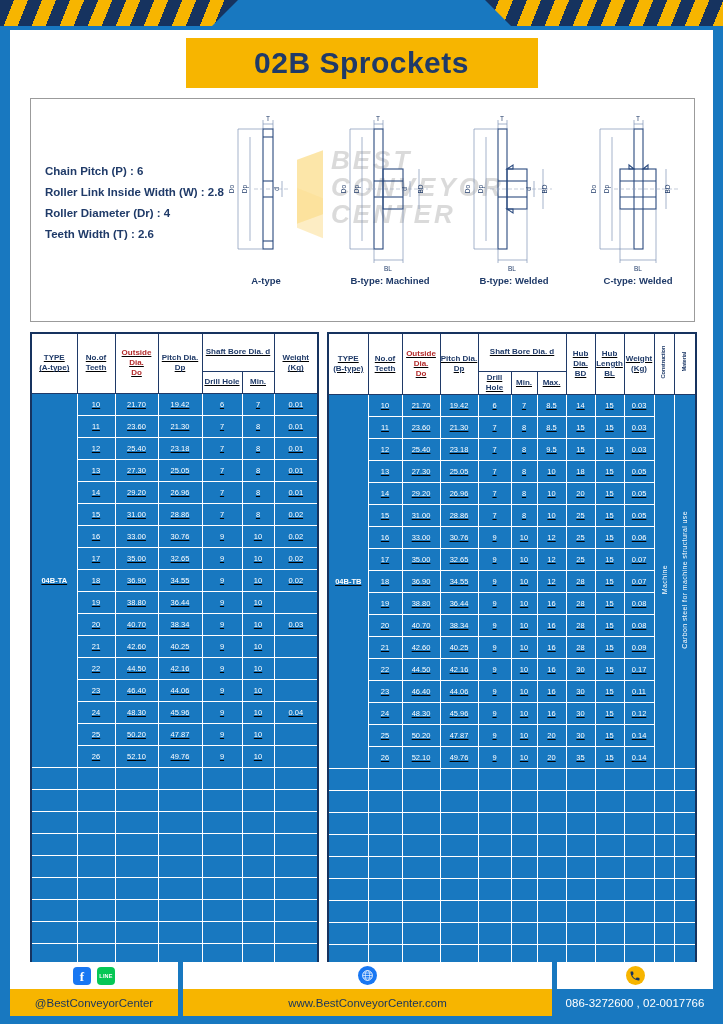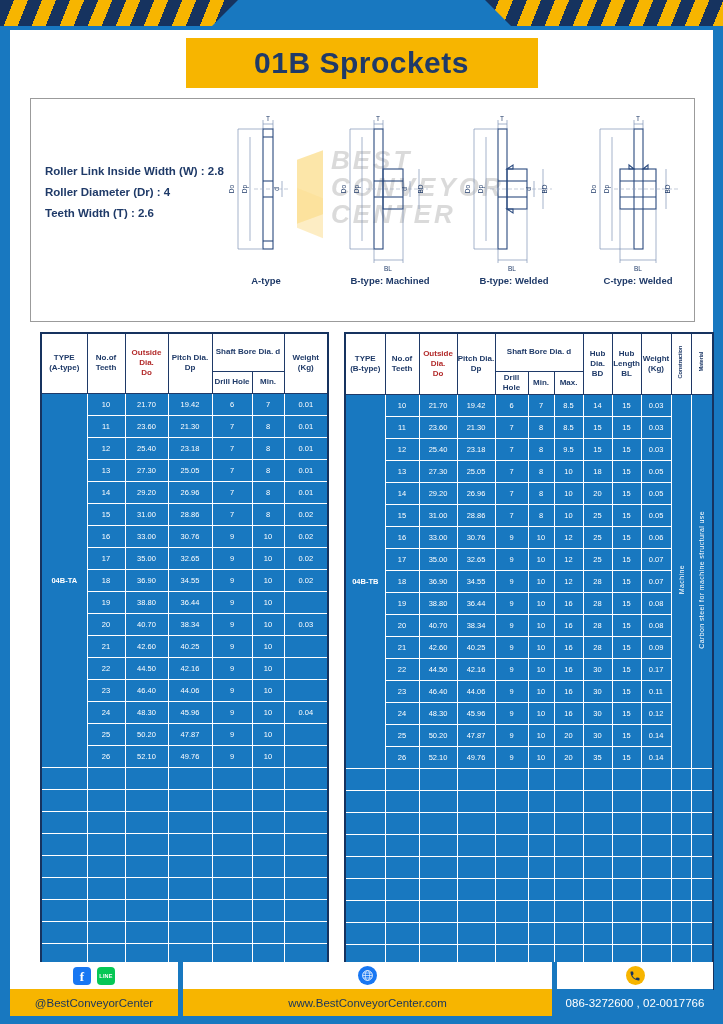--- a/index.html
+++ b/index.html
@@ -28,21 +28,21 @@
   .wm-ribbon.r2{left:-34px;top:46px;width:26px;height:40px;transform:skewY(22deg);opacity:.55;}
   .figs{position:absolute;right:4px;top:14px;display:flex;gap:20px;z-index:1;}
   .fig{width:104px;display:flex;flex-direction:column;align-items:center;}
   .fig-label{font-size:9.5px;color:#1f3a68;font-weight:600;margin-top:2px;}
   svg .ln{stroke:#2a4a7f;fill:none;stroke-width:1.1;}
   svg .dim{stroke:#7f93b5;fill:none;stroke-width:.7;}
   svg .cl{stroke:#9aa7c0;stroke-dasharray:4 2;stroke-width:.6;fill:none;}
   svg text{font-size:6.5px;fill:#1f3a68;font-family:"Liberation Sans",sans-serif;}
 
   
-  .tables{position:absolute;left:30px;top:302px;display:flex;gap:15px;}
+  .tables{position:absolute;left:20px;top:302px;display:flex;gap:8px;text-decoration:underline;}
   table.tbl{border-collapse:collapse;table-layout:fixed;border:2px solid #16335f;}
   table.tbl th{border:1px solid #1f3a68;background:#fff;color:#1f3a68;font-size:8px;font-weight:bold;white-space:pre-line;vertical-align:middle;text-align:center;padding:1px 0;line-height:1.25;}
   table.tbl th.red{color:#b22a2a;}
   thead tr.h1{height:38px;}
   thead tr.h2{height:22px;}
   table.tbl td{border:1px solid #ffffff;background:#1878c0;color:#fff;font-size:7.5px;text-align:center;vertical-align:middle;height:21px;padding:0;overflow:hidden;}
   td.type-cell{font-size:9px;font-weight:bold;}
   th.vert-h{overflow:hidden;}
   th.vert-h span{writing-mode:vertical-rl;transform:rotate(180deg);font-size:5.8px;letter-spacing:-.3px;display:inline-block;max-height:58px;}
   td.vert-cell span{writing-mode:vertical-rl;transform:rotate(180deg);font-size:7px;letter-spacing:.4px;display:inline-block;color:#fff;}
@@ -63,35 +63,36 @@
 </head>
 <body>
 
 <div class="page">
   <div class="hazard left"></div>
   <div class="hazard right"></div>
 
   <div class="card">
 
     <div class="banner">
-      <h1>01B Sprockets</h1>
+      <h1>02B Sprockets</h1>
     </div>
 
     <div class="draw-box">
       <div class="watermark">
         <div class="wm-ribbon r1"></div>
         <div class="wm-ribbon r2"></div>
         <div class="wm-text">
           <div>BEST</div>
           <div>CONVEYOR</div>
           <div>CENTER</div>
         </div>
       </div>
 
       <div class="specs">
+        <div>Chain Pitch (P) : 6</div>
         <div>Roller Link Inside Width (W) : 2.8</div>
         <div>Roller Diameter (Dr) : 4</div>
         <div>Teeth Width (T) : 2.6</div>
       </div>
 
       <div class="figs">
 
         <div class="fig">
           <svg width="92" height="160" viewBox="0 0 92 160">
             <line class="dim" x1="43" y1="11" x2="53" y2="11"></line>

